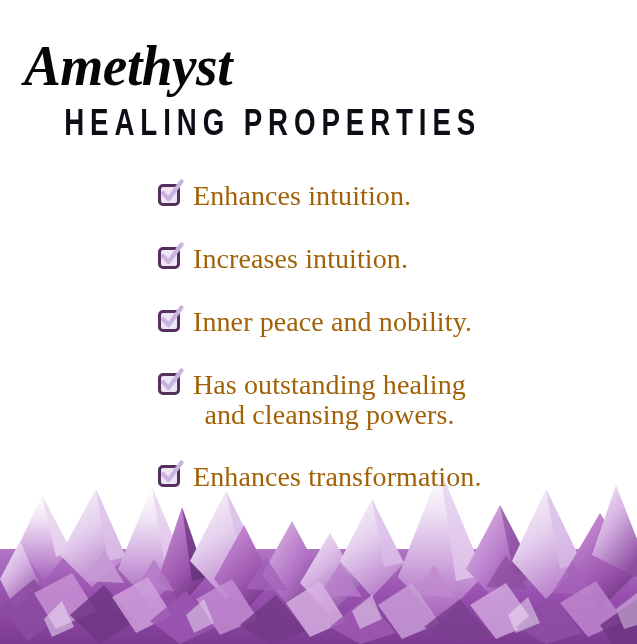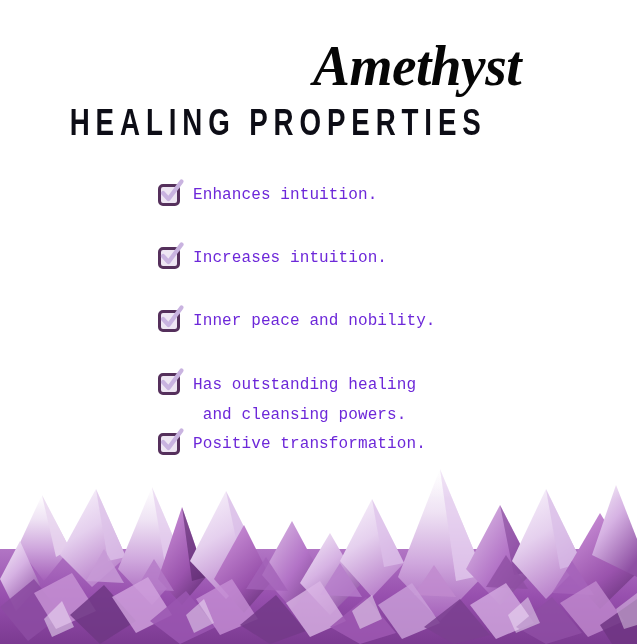--- a/index.html
+++ b/index.html
@@ -17,23 +17,23 @@
     height: 644px;
     background: #ffffff;
     overflow: hidden;
     margin: 0 auto;
   }
 
   
   .heading-block {
     position: absolute;
     top: 34px;
-    left: 0;
+    left: 16px;
     width: 529px;
-    text-align: right;
+    text-align: left;
     z-index: 5;
   }
   .title-main {
     font-family: "Liberation Serif", "DejaVu Serif", serif;
     font-style: italic;
     font-weight: bold;
     font-size: 57px;
     line-height: 64px;
     letter-spacing: -0.5px;
     color: #060606;
@@ -63,21 +63,21 @@
     list-style: none;
     margin: 0;
     padding: 0;
   }
   .benefit-row {
     display: flex;
     align-items: flex-start;
     margin-bottom: 34px;
   }
   .benefit-row.tight {
-    margin-bottom: 0;
+    margin-bottom: 32px;
   }
 
   
   .cbox {
     position: relative;
     flex: 0 0 auto;
     width: 22px;
     height: 22px;
     margin-top: 3px;
     margin-right: 13px;
@@ -96,24 +96,24 @@
   .cbox svg {
     position: absolute;
     left: 1px;
     top: -4px;
     width: 26px;
     height: 26px;
     overflow: visible;
   }
 
   .benefit-text {
-    font-family: Liberation Mono, monospace;
-    font-size: 16px;
+    font-family: Liberation Serif, serif;
+    font-size: 28px;
     line-height: 29px;
-    color: #6d28d9;
+    color: #a16207;
     white-space: pre-line;
     letter-spacing: 0.1px;
   }
   .benefit-text.two-line {
     text-align: center;
     line-height: 30px;
   }
 
   
   .crystal-band {
@@ -184,21 +184,21 @@
 and cleansing powers.</span>
     </li>
 
     <li class="benefit-row">
       <span class="cbox">
         <span class="box"></span>
         <svg viewBox="0 0 26 26" aria-hidden="true">
           <path d="M4 13 L9.5 19 L22.5 1.5" fill="none" stroke="#c9b3e0" stroke-width="4.2" stroke-linecap="round" stroke-linejoin="round"></path>
         </svg>
       </span>
-      <span class="benefit-text">Positive transformation.</span>
+      <span class="benefit-text">Enhances transformation.</span>
     </li>
 
   </ul>
 
   <div class="crystal-band">
     <svg viewBox="0 0 637 215" preserveAspectRatio="none" aria-hidden="true">
       <defs>
         <linearGradient id="gA" x1="0" y1="0" x2="0" y2="1">
           <stop offset="0%" stop-color="#ffffff"></stop>
           <stop offset="28%" stop-color="#efe3f4"></stop>

